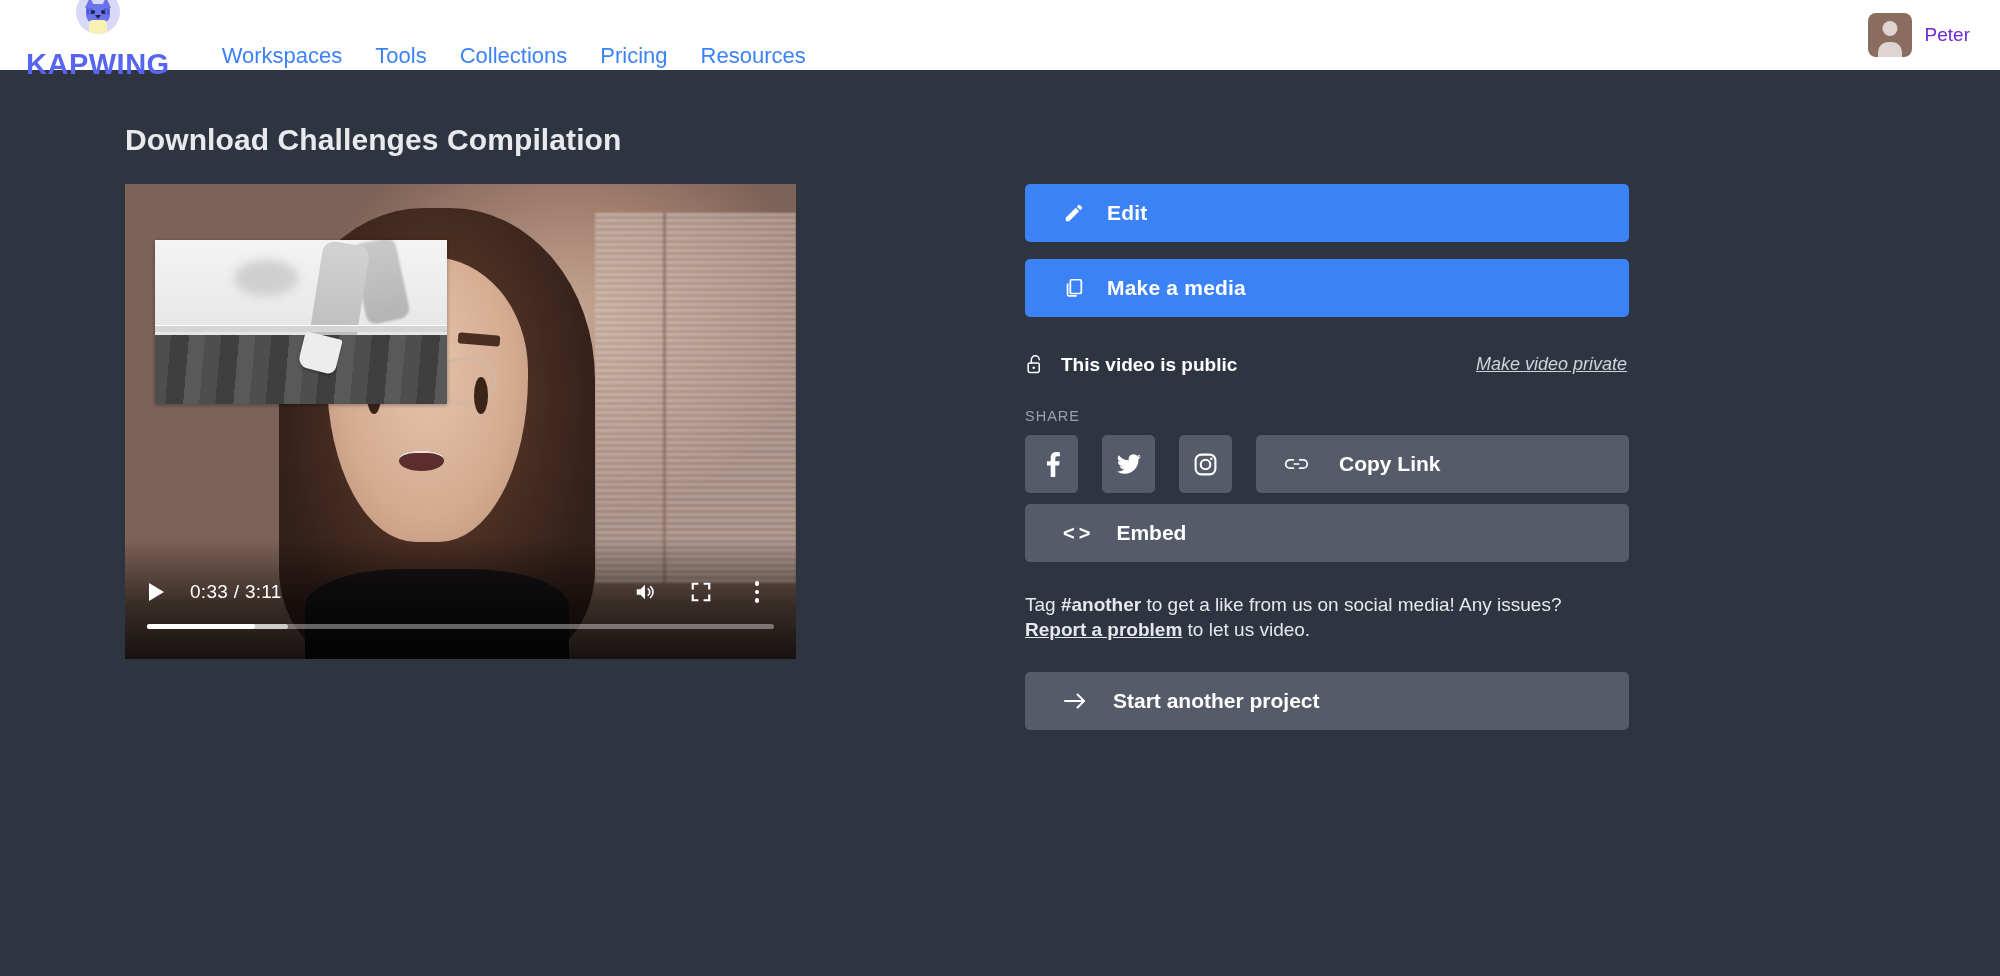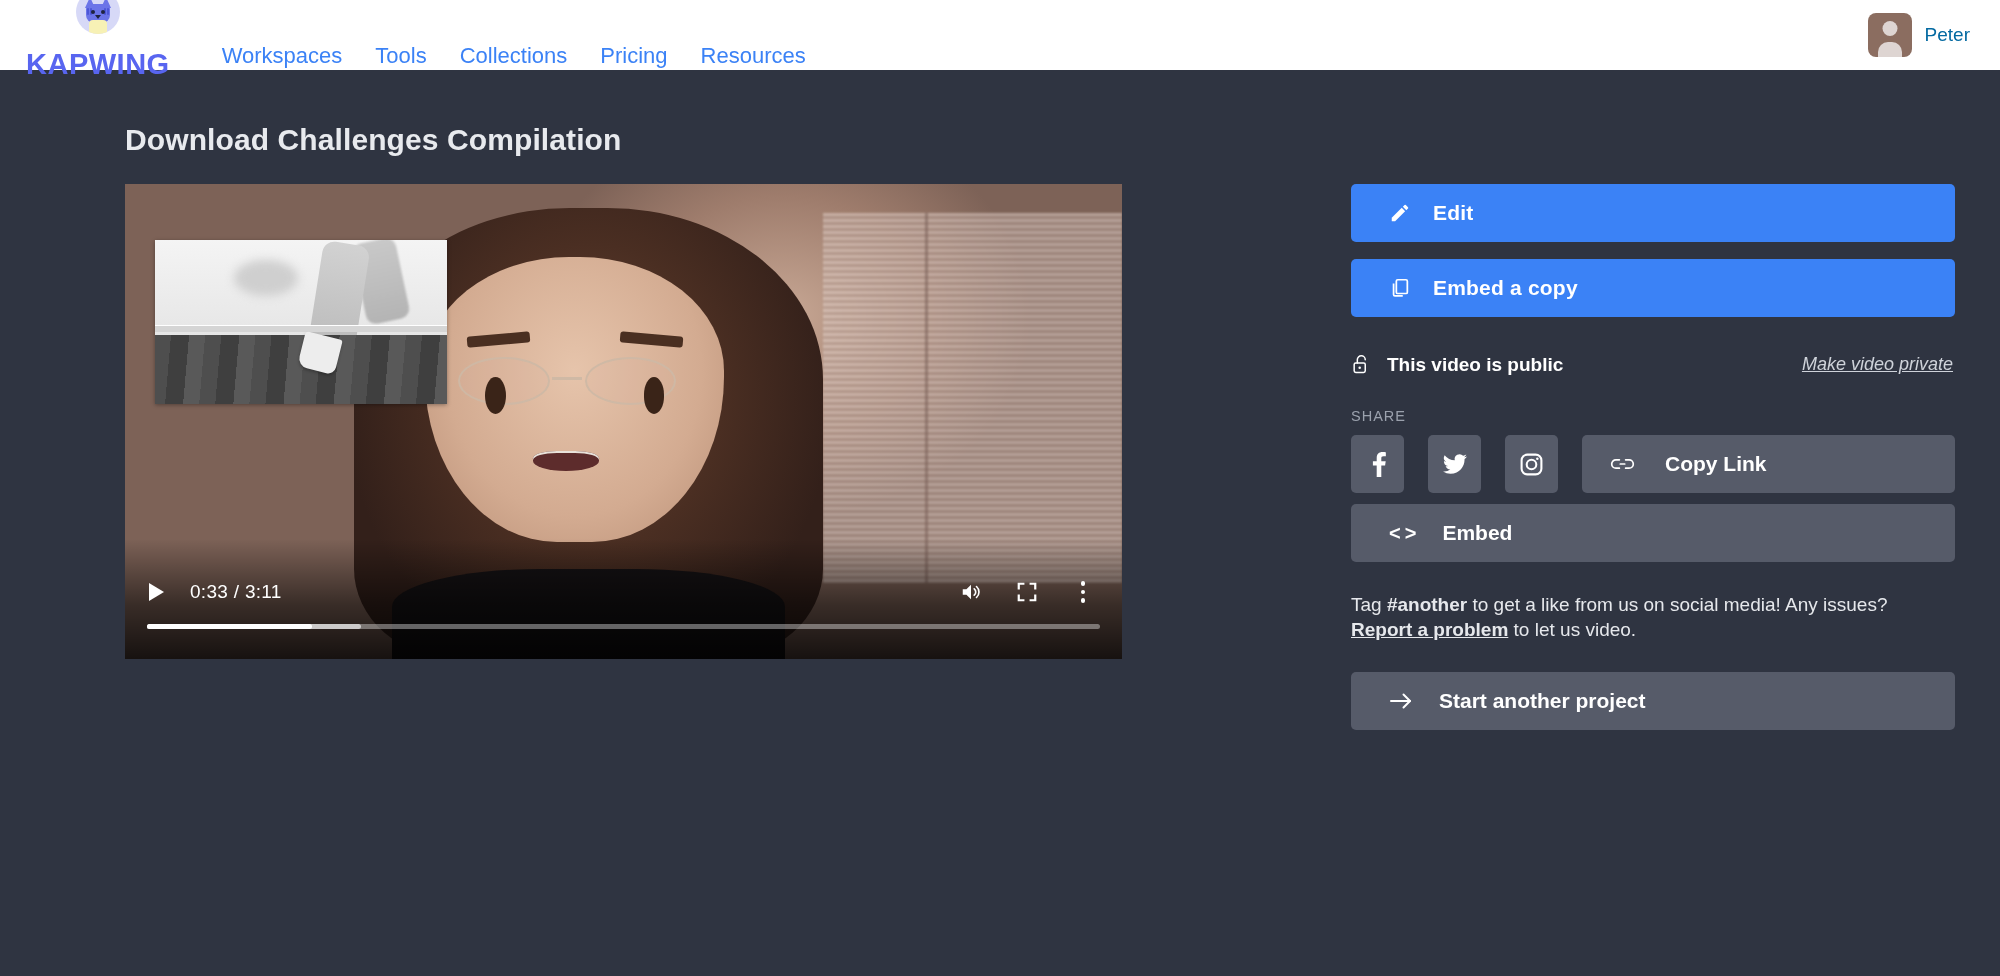--- a/index.html
+++ b/index.html
@@ -75,34 +75,34 @@
     position: relative; overflow: hidden; flex: none;
   }
   .avatar .ahead {
     position:absolute; left:50%; top:8px; transform:translateX(-50%);
     width:15px; height:15px; border-radius:50%; background:#ded5d2;
   }
   .avatar .abody {
     position:absolute; left:50%; bottom:-5px; transform:translateX(-50%);
     width:24px; height:20px; border-radius:10px 10px 0 0; background:#ded5d2;
   }
-  .uname { font-size: 19px; color: #0369a1; }
+  .uname { font-size: 19px; color: #6d28d9; }
 
   
   .page { padding: 0 0 0 0; }
   .title {
     color: #e8eaee; font-size: 30px; font-weight: 600;
     margin: 53px 0 0 125px; letter-spacing: .1px;
   }
 
   .content { display: flex; margin-top: 27px; padding-left: 125px; }
 
   
   .player {
-    width: 997px; height: 475px; position: relative;
+    width: 671px; height: 475px; position: relative;
     background: #000; flex: none; overflow: hidden;
   }
   .vid-bg {
     position: absolute; inset: 0;
     background:
       radial-gradient(ellipse 330px 270px at 66% 28%, #c8a895 0%, #9e7c6c 45%, #7d6257 75%),
       linear-gradient(160deg, #8d6c5f 0%, #7b5e53 38%, #3b2b26 72%, #120d0b 100%);
   }
   .closet {
     position:absolute; right:0; top:6%; width:30%; height:78%;
@@ -390,21 +390,21 @@
         <span class="blabel">Edit</span>
       </button>
 
       <button class="btn">
         <span class="bico">
           <svg width="22" height="22" viewBox="0 0 24 24" fill="none" stroke="#fff" stroke-width="1.9">
             <rect x="8" y="3" width="12" height="15" rx="1.5"></rect>
             <path d="M5 7v12a1.5 1.5 0 001.5 1.5H15"></path>
           </svg>
         </span>
-        <span class="blabel">Embed a copy</span>
+        <span class="blabel">Make a media</span>
       </button>
 
       <div class="privacy">
         <span>
           <svg width="19" height="23" viewBox="0 0 24 26" fill="none" stroke="#fff" stroke-width="1.9" stroke-linecap="round">
             <rect x="4" y="11" width="14" height="12" rx="2"></rect>
             <path d="M8 11V7a5 5 0 0110 0"></path>
             <circle cx="11" cy="17" r="1.6" fill="#fff" stroke="none"></circle>
           </svg>
         </span>

